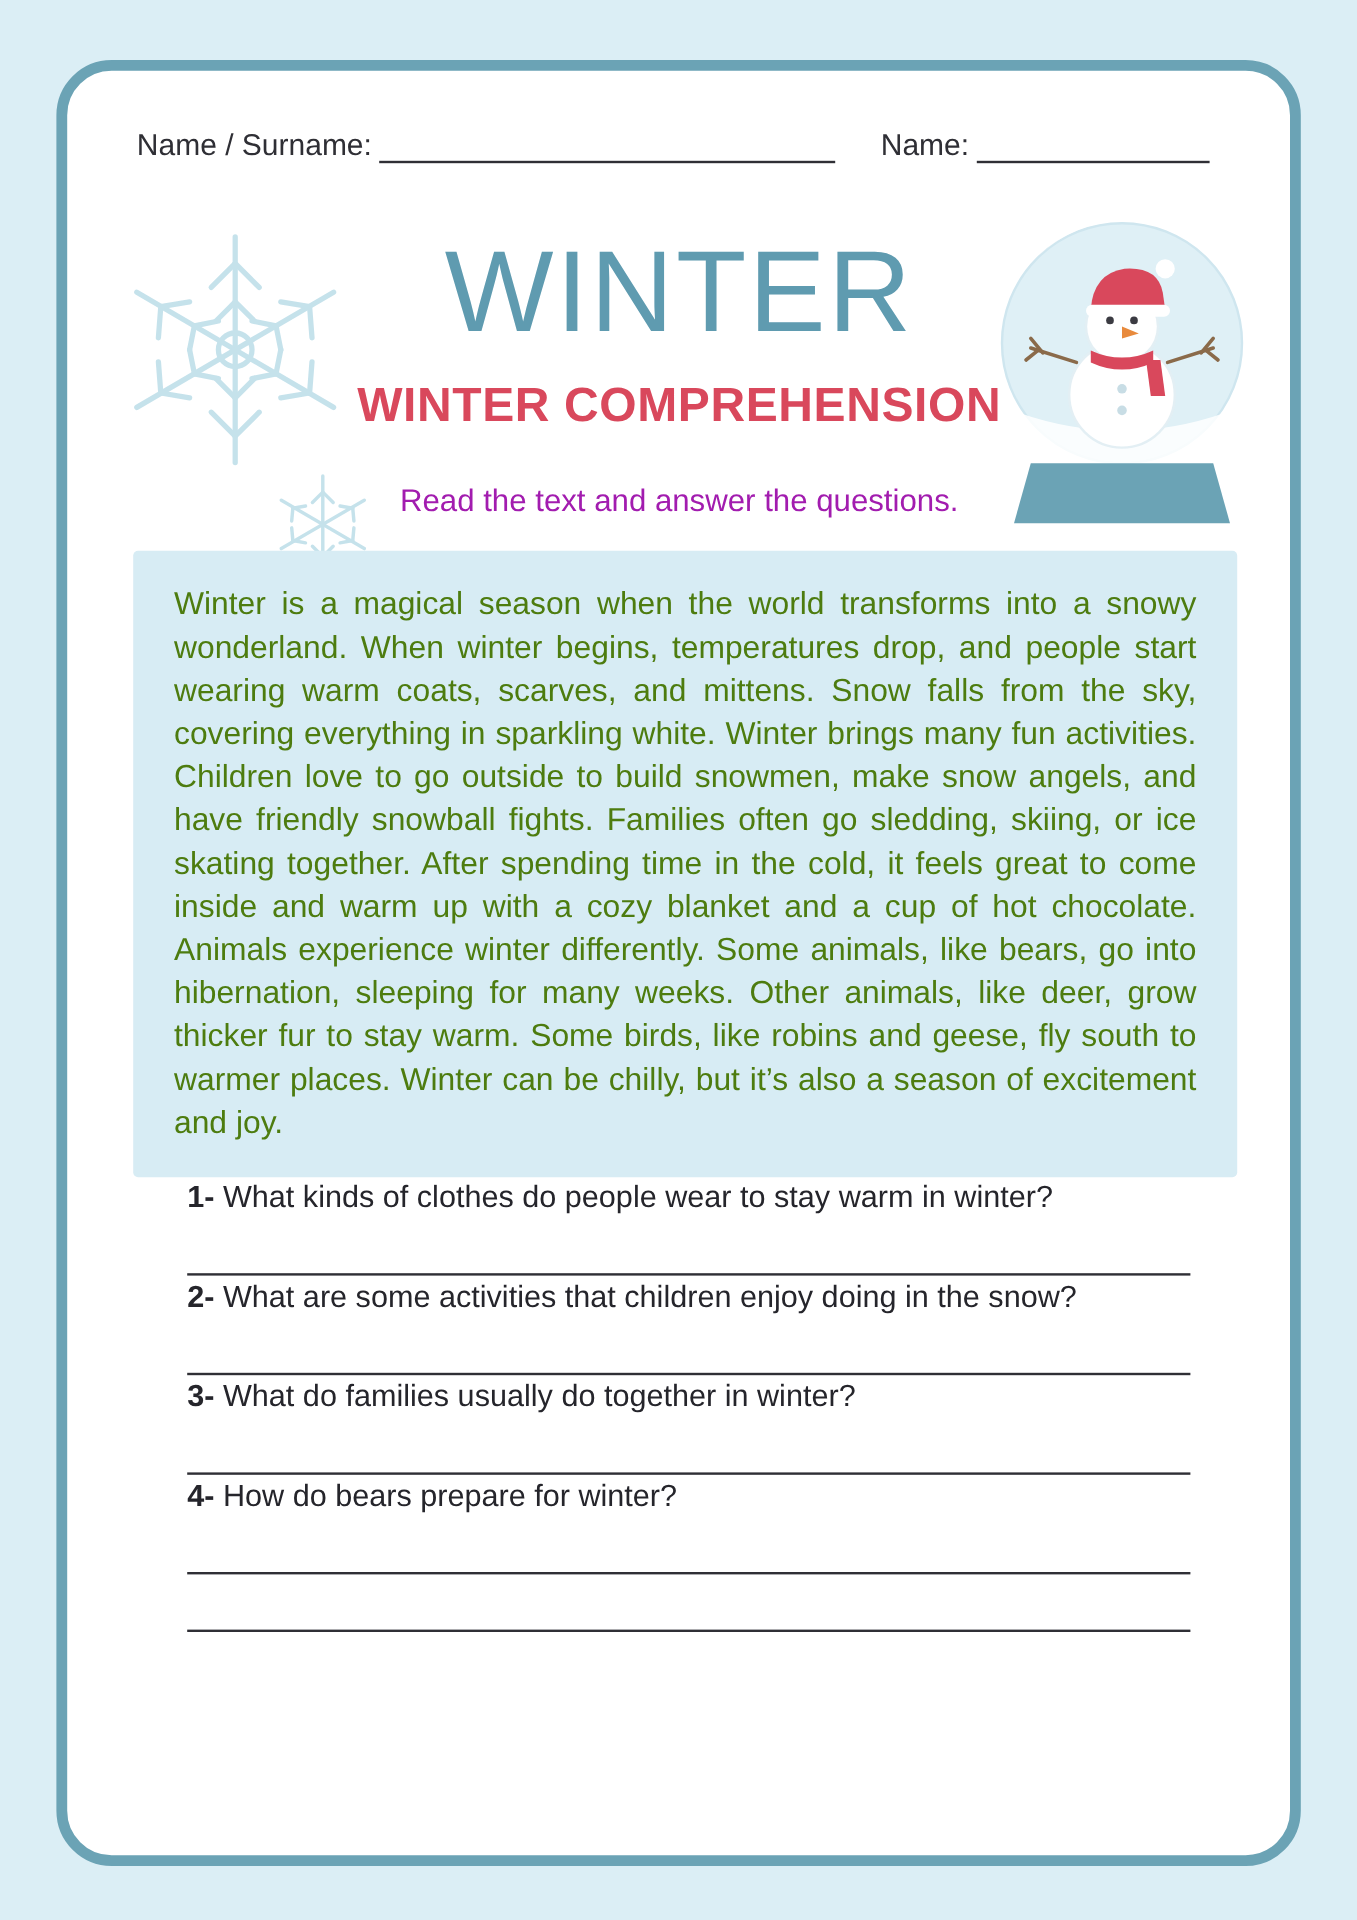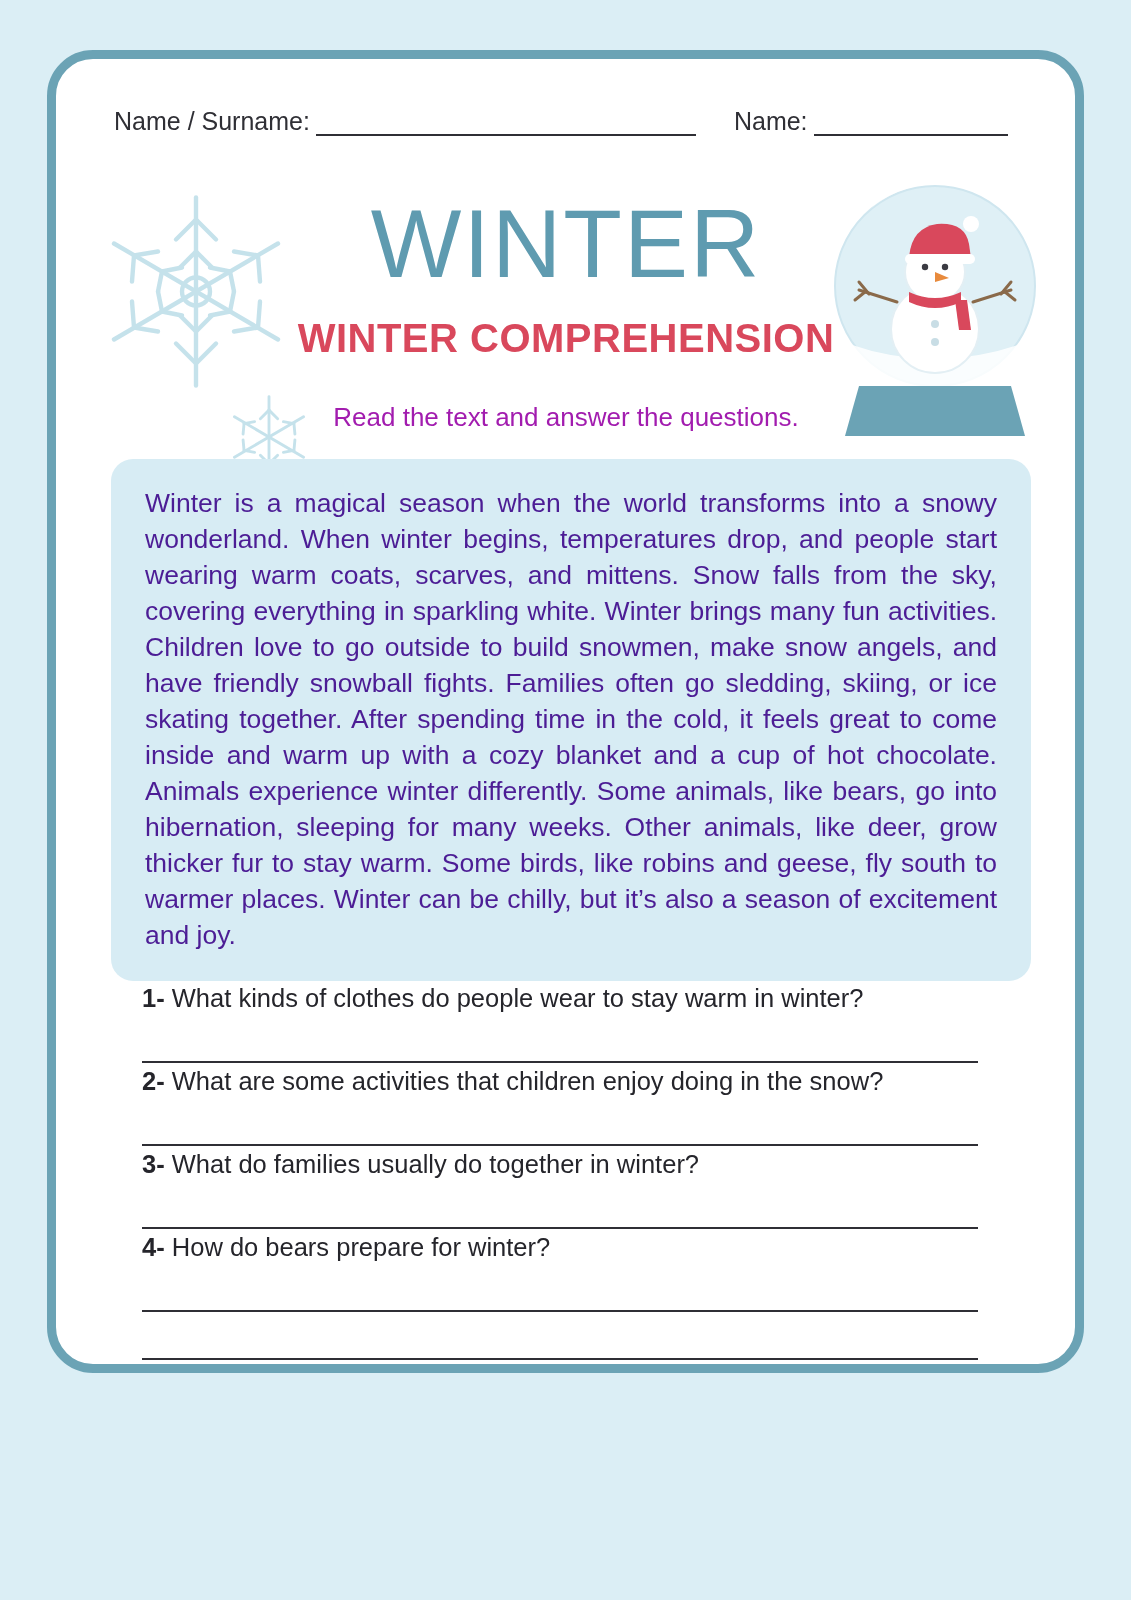--- a/index.html
+++ b/index.html
@@ -10,21 +10,21 @@
     background: #dbeef5;
     font-family: "Liberation Sans", sans-serif;
     overflow: hidden;
   }
 
   .page-frame {
     position: absolute;
     left: 47px;
     top: 50px;
     width: 1037px;
-    height: 1323px;
+    height: 1505px;
     border: 9px solid #6ba3b5;
     border-radius: 46px;
     background: #ffffff;
   }
 
   .sheet {
     position: absolute;
     left: 0; top: 0;
     width: 100%;
     height: 100%;
@@ -118,37 +118,38 @@
     height: 275px;
   }
 
   
   .passage {
     position: absolute;
     left: 55px;
     top: 400px;
     width: 920px;
     background: #d7ecf4;
-    border-radius: 22px;
+    border-radius: 4px;
     padding: 26px 34px 28px 34px;
     font-size: 26.5px;
     line-height: 1.36;
-    color: #4c1d95;
+    color: #4d7c0f;
     text-align: justify;
   }
 
   
   .questions {
     position: absolute;
     left: 86px;
     top: 925px;
     width: 860px;
   }
   .q {
     margin-bottom: 4px;
+    margin-left: 14px;
   }
   .q-text {
     font-size: 25.5px;
     color: #25252b;
     padding-bottom: 6px;
   }
   .q-num { font-weight: bold; }
   .answer-line {
     border-bottom: 2px solid #2f2f35;
     height: 44px;

